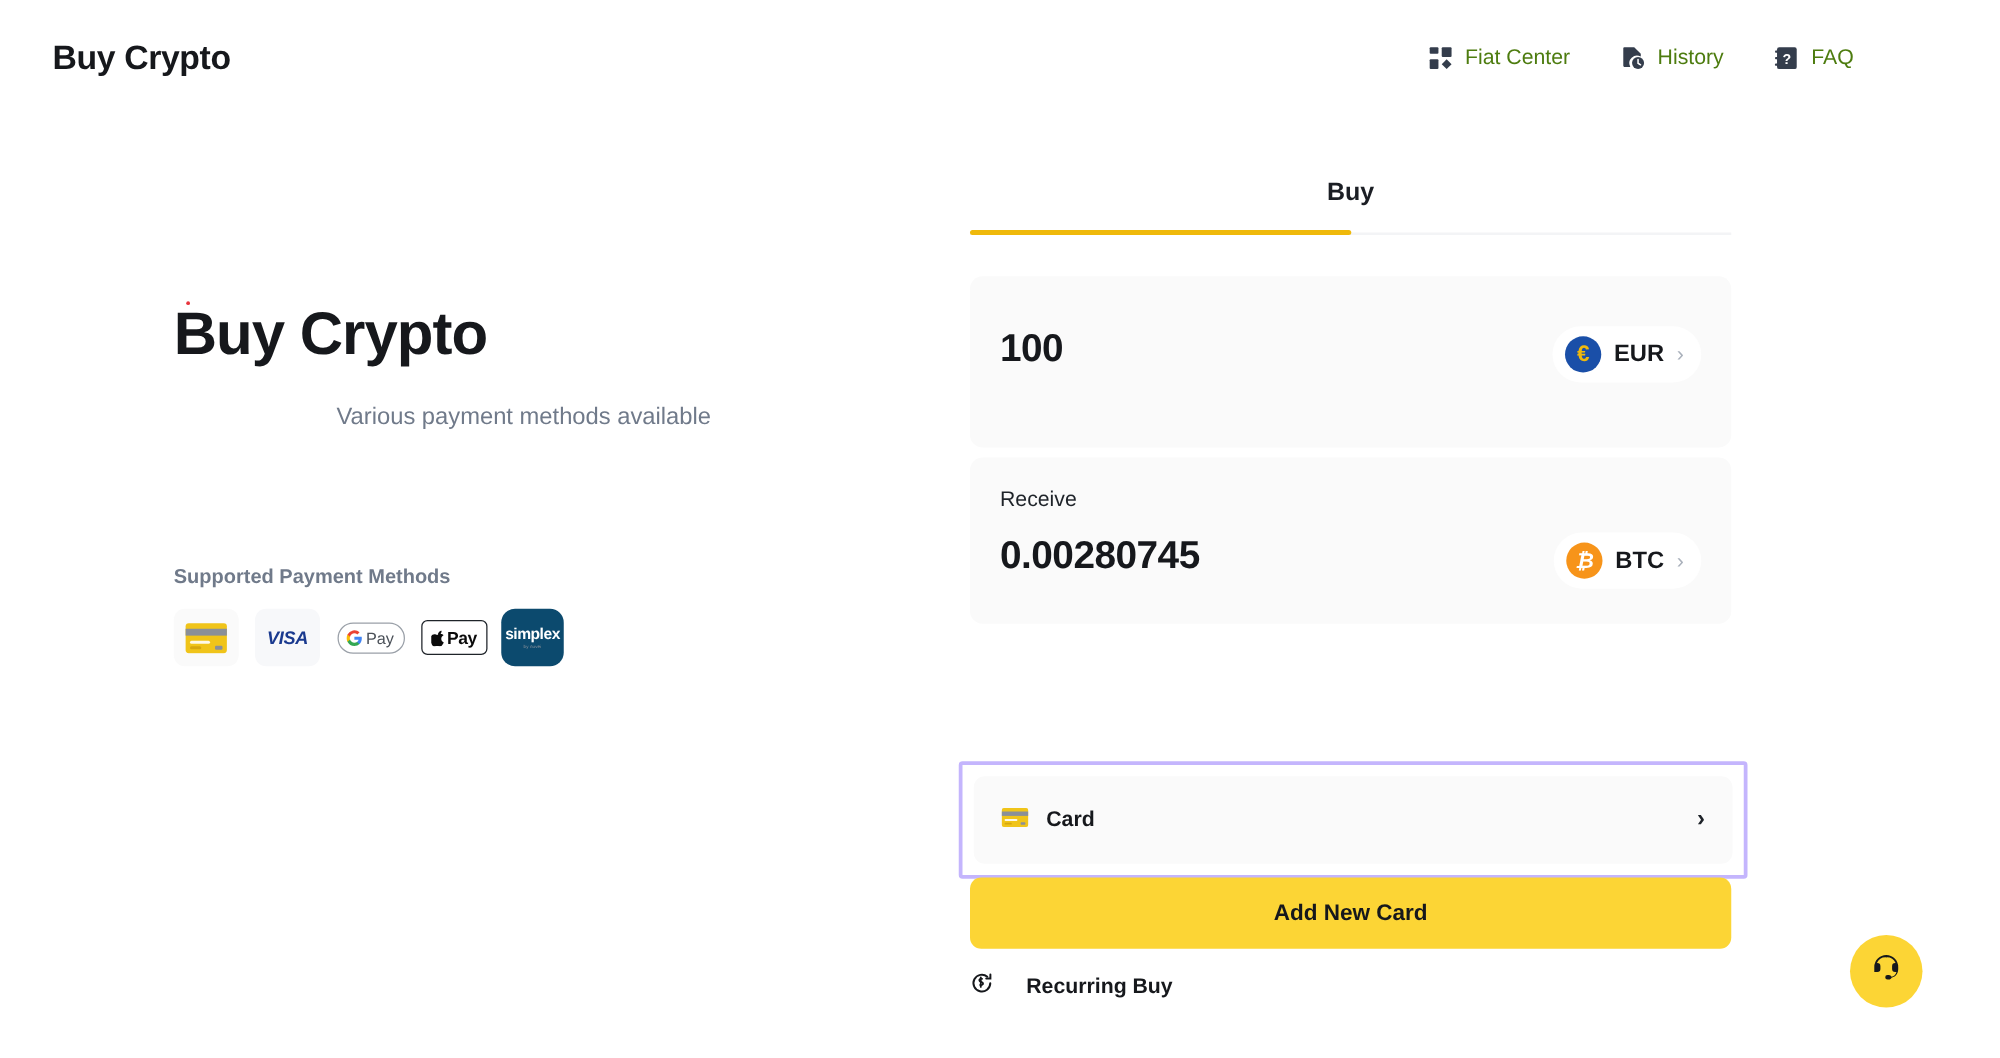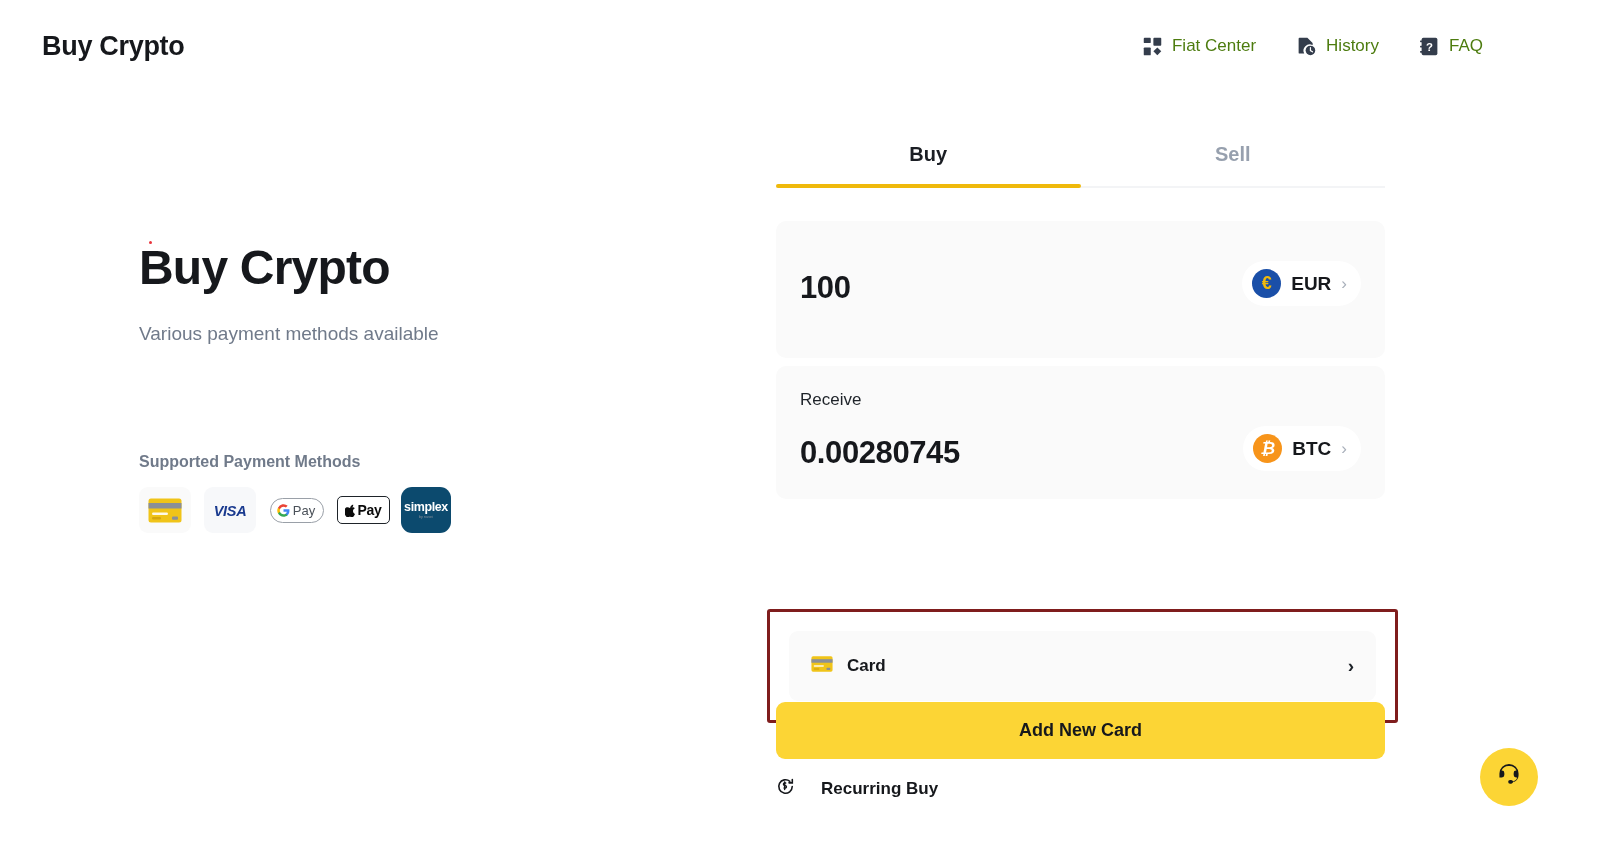--- a/index.html
+++ b/index.html
@@ -58,20 +58,21 @@
     font-size: 48px;
     font-weight: 700;
     letter-spacing: -0.8px;
     color: #16181c;
     line-height: 1.05;
   }
   .hero-sub {
     margin-top: 30px;
     font-size: 19px;
     color: #707a8a;
+    text-align: center;
   }
   .pm-label {
     margin-top: 108px;
     font-size: 16px;
     color: #707a8a;
     font-weight: 700;
   }
   .pm-row {
     margin-top: 16px;
     display: flex;
@@ -182,21 +183,21 @@
   .req-group {
     display: flex;
     align-items: center;
     gap: 7px;
     font-size: 16px;
     color: #848e9c;
     cursor: pointer;
   }
   .card-bottom {
     display: flex;
-    align-items: flex-end;
+    align-items: flex-start;
     justify-content: space-between;
     margin-top: 16px;
   }
   .amount-value {
     font-size: 31px;
     font-weight: 700;
     color: #16181c;
     letter-spacing: -0.4px;
   }
   .cur-pill {
@@ -220,23 +221,23 @@
   .coin-eur { background: #1a4fa8; color: #f0b90b; font-size: 18px; }
   .coin-btc { background: #f7941a; color: #ffffff; font-size: 17px; font-style: italic; }
   .chev { color: #a9b0bb; font-size: 17px; line-height: 1; }
 
   
   .method-wrap {
     position: absolute;
     left: 767px;
     top: 609px;
     width: 631px;
-    border: 3px solid #7f1d1d;
+    border: 3px solid #c4b5fd;
     border-radius: 3px;
-    padding: 19px;
+    padding: 9px;
   }
   .method-row {
     background: #fafafa;
     border-radius: 9px;
     height: 70px;
     display: flex;
     align-items: center;
     padding: 0 22px;
     cursor: pointer;
   }
@@ -393,21 +394,20 @@
       </div>
     </div>
 
   </div>
 </div>
 
 <div class="right-col">
 
   <div class="tabs">
     <div class="tab active">Buy</div>
-    <div class="tab">Sell</div>
     <div class="tab-underline"></div>
   </div>
 
   <div class="amount-card">
     <div class="card-bottom">
       <span class="amount-value">100</span>
       <span class="cur-pill">
         <span class="coin coin-eur">€</span>
         <span class="cur-code">EUR</span>
         <span class="chev">›</span>

